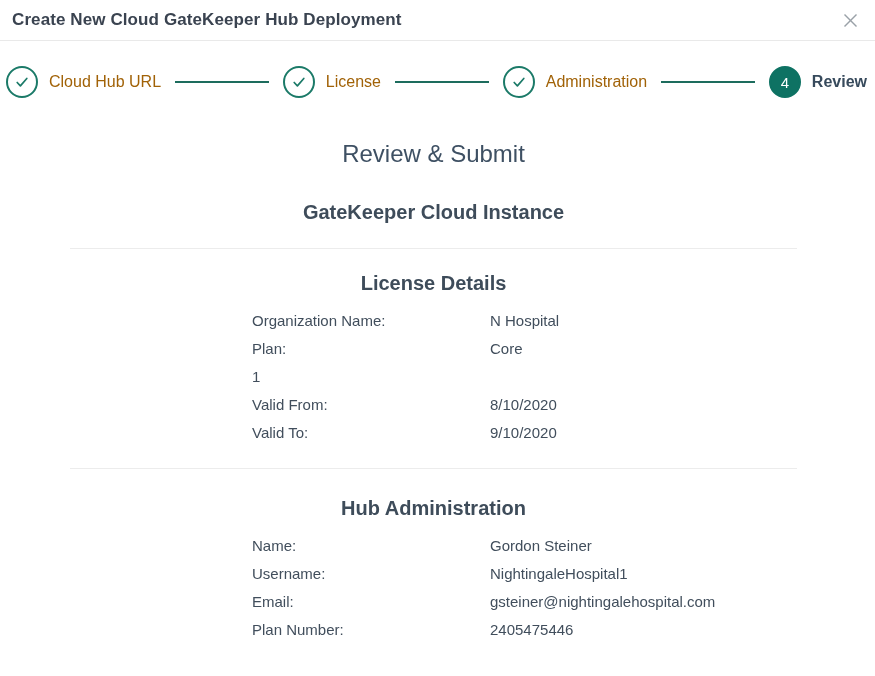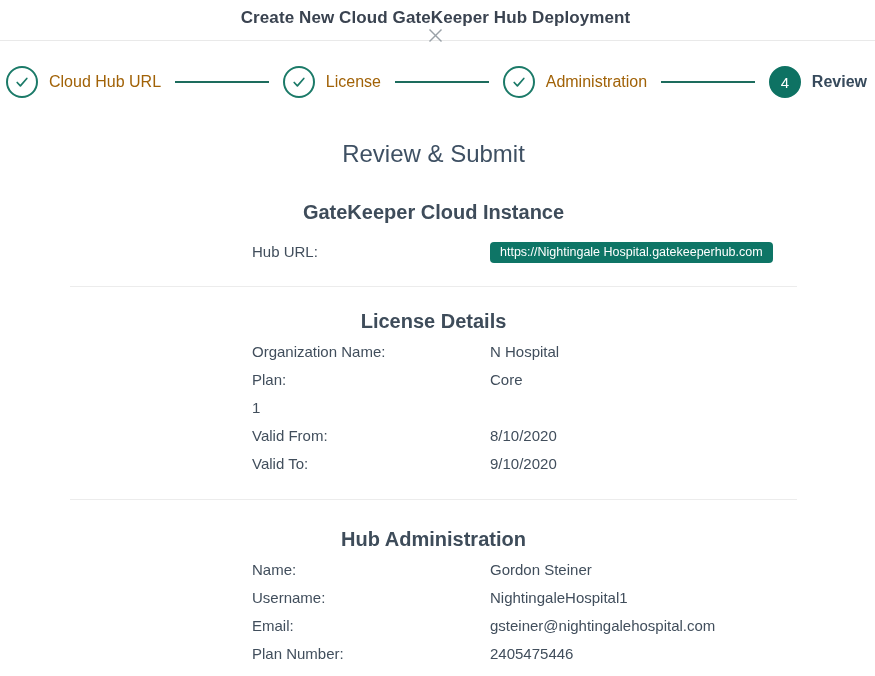--- a/index.html
+++ b/index.html
@@ -11,21 +11,20 @@
     color: #414e5c;
     overflow: hidden;
   }
 
   
   .dialog-header {
     display: flex; align-items: center; justify-content: space-between;
     padding: 8px 16px 8px 12px;
     border-bottom: 1px solid #e9e9e9;
     height: 41px;
-    flex-direction: column;
   }
   .dialog-title {
     margin: 0;
     font-size: 17px; font-weight: 600; color: #3a4350;
     letter-spacing: .1px;
   }
   .close-btn {
     width: 18px; height: 18px; cursor: pointer;
     display: flex; align-items: center; justify-content: center;
     color: #9aa1a8;
@@ -61,21 +60,21 @@
     font-size: 24px; font-weight: 400; color: #3e5063;
   }
   .section-title {
     margin: 0; text-align: center;
     font-size: 20px; font-weight: 700; color: #3e4c5a;
   }
   .sec1 .section-title { margin-top: 33px; }
   .sec2 .section-title { margin-top: 23px; }
   .sec3 .section-title { margin-top: 28px; }
 
-  .rows { margin-top: 8px; }
+  .rows { margin-top: 15px; }
   .row {
     display: flex; align-items: center;
     padding-left: 182px;
     font-size: 15px;
     margin-bottom: 7px;
     min-height: 21px;
   }
   .row-label { width: 238px; flex: 0 0 238px; color: #414e5c; }
   .row-value { color: #414e5c; }
   .url-badge {
@@ -141,28 +140,20 @@
     <span class="step-circle filled">4</span>
     <span class="step-label">Review</span>
   </div>
 </nav>
 
 <main class="content">
   <h2 class="page-heading">Review &amp; Submit</h2>
 
   <section class="sec1">
     <h3 class="section-title">GateKeeper Cloud Instance</h3>
-    <div class="rows">
-      <div class="row">
-        <span class="row-label">Hub URL:</span>
-        <span class="row-value">
-          <span class="url-badge">https://Nightingale Hospital.gatekeeperhub.com</span>
-        </span>
-      </div>
-    </div>
   </section>
 
   <hr class="divider d1">
 
   <section class="sec2">
     <h3 class="section-title">License Details</h3>
     <div class="rows">
       <div class="row">
         <span class="row-label">Organization Name:</span>
         <span class="row-value">N Hospital</span>

